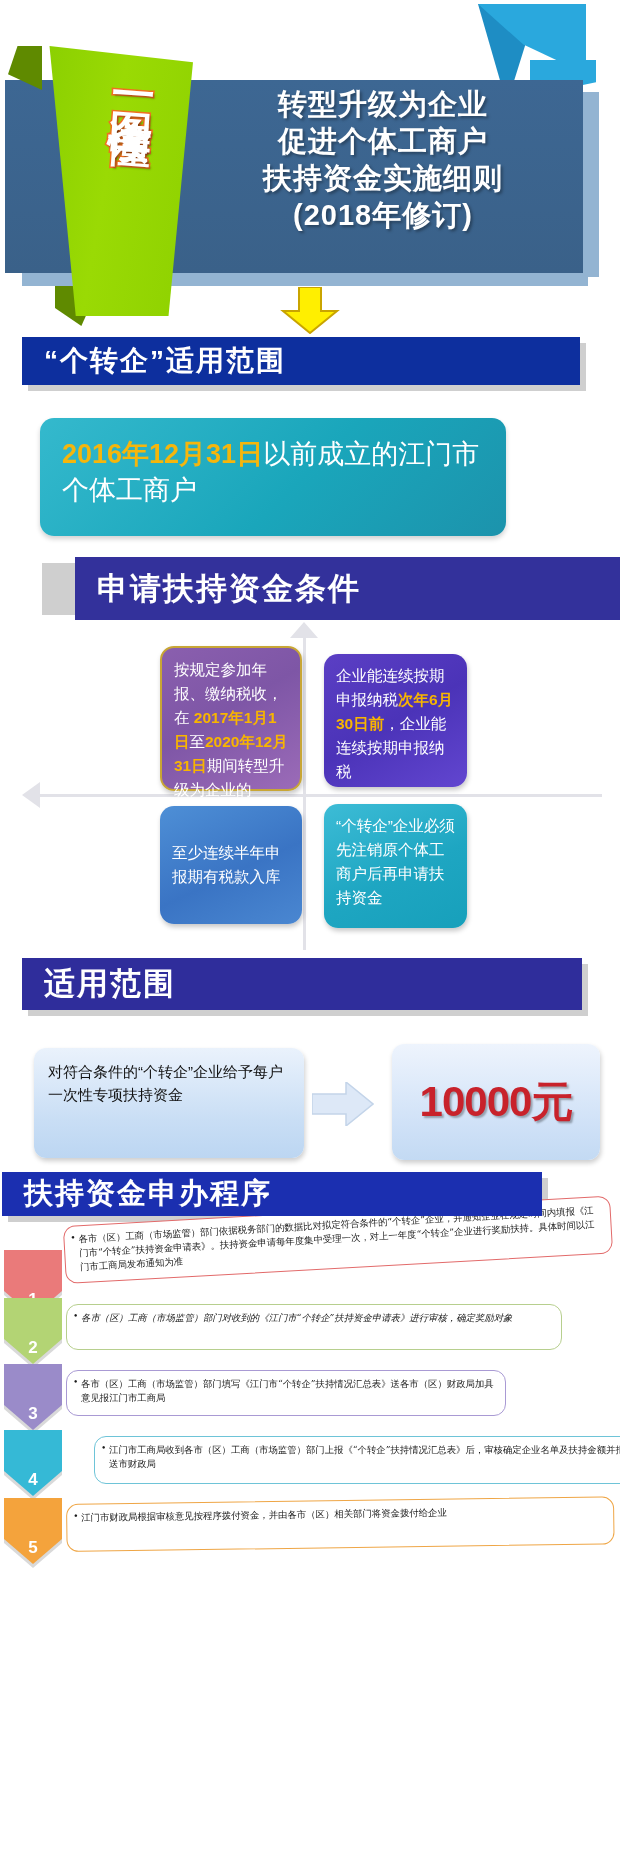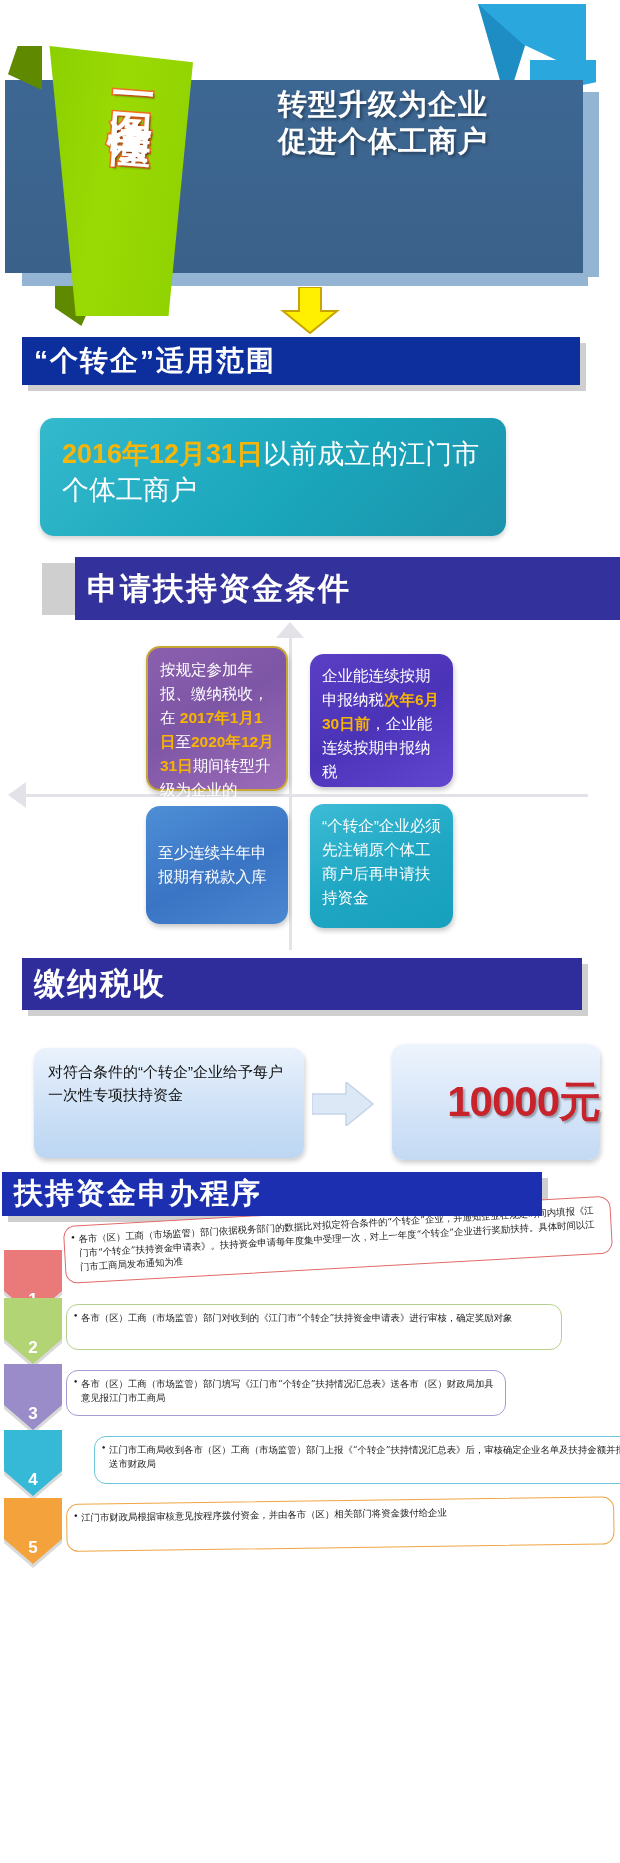--- a/index.html
+++ b/index.html
@@ -85,21 +85,21 @@
 
   
   .arrow-yellow {
     position:absolute; left:279px; top:287px; width:62px; height:47px; z-index:7;
   }
 
   
   .bar {
     position:absolute; color:#fff; font-weight:bold;
     display:flex; align-items:center;
-    padding-left:12px;
+    padding-left:22px;
     letter-spacing:2px;
   }
   .bar-shadow {
     position:absolute; background:#cfcfcf; z-index:0;
   }
 
   .bar1 { left:22px; top:337px; width:558px; height:48px; background:#0d2f9e; font-size:28px; z-index:2;}
   .bar1s{ left:28px; top:343px; width:558px; height:48px; }
 
   .bar2 { left:36px; top:557px; width:560px; height:63px; background:#33319b; font-size:31px; z-index:2;margin-left:39px;}
@@ -116,21 +116,21 @@
     position:absolute; left:40px; top:418px; width:466px; height:118px;
     border-radius:14px;
     background:linear-gradient(135deg,#34b9cd 0%,#1aa6bb 55%,#1c93ac 100%);
     color:#ffffff; font-size:27px; line-height:1.35;
     padding:18px 22px 0 22px; z-index:2;
     box-shadow: 0 3px 5px rgba(0,0,0,.18);
   }
   .scope-box b { color:#f5b60c; font-weight:bold; }
 
   
-  .cond-area { position:absolute; left:0; top:612px; width:604px; height:340px; }
+  .cond-area { position:absolute; left:14px; top:612px; width:604px; height:340px; }
   .cond-axis-v { position:absolute; left:289px; top:16px; width:3px; height:322px; background:#e2e2e8; }
   .cond-axis-h { position:absolute; left:18px; top:182px; width:570px; height:3px; background:#e2e2e8; }
   .cond-arrow-up { position:absolute; left:276px; top:10px; width:28px; height:28px; }
   .cond-arrow-left { position:absolute; left:8px; top:168px; width:30px; height:30px; }
 
   .cond-card {
     position:absolute; border-radius:14px; color:#fff;
     padding:10px 12px; font-size:15.5px; line-height:1.55;
     box-shadow: 1px 3px 5px rgba(0,0,0,.22);
   }
@@ -153,21 +153,21 @@
     border-radius:12px;
     background:linear-gradient(180deg,#eaf2fc 0%, #c9def5 65%, #bcd6f2 100%);
     color:#111; font-size:15px; line-height:1.55; padding:12px 14px;
     box-shadow: 1px 3px 5px rgba(0,0,0,.2); z-index:2;
   }
   .std-arrow { position:absolute; left:312px; top:1082px; width:62px; height:44px; z-index:2; }
   .std-right {
     position:absolute; left:392px; top:1044px; width:208px; height:116px;
     border-radius:12px;
     background:linear-gradient(180deg,#eef4fd 0%, #cfe1f7 70%, #c3daf3 100%);
-    display:flex; align-items:center; justify-content:flex-end;
+    display:flex; align-items:center; justify-content:center;
     box-shadow: 1px 3px 5px rgba(0,0,0,.2); z-index:2;
   }
   .std-amount {
     font-size:42px; font-weight:bold; color:#c8222b;
     text-shadow: 2px 2px 2px rgba(0,0,0,.3);
     letter-spacing:-1px;
   }
 
   
   .proc { position:absolute; left:0; top:1222px; width:620px; height:640px; }
@@ -185,21 +185,21 @@
   }
   .step-box::before {
     content:"\2022"; position:absolute; left:6px; top:5px; font-size:9px;
   }
 
   .s1box { left:66px; top:4px; width:548px; height:58px; border:1.2px solid #e26a6a;
            transform: rotate(-3.2deg); transform-origin: left bottom; }
   .s1chev{ left:4px; top:28px; height:66px; background:#ea7a7a;
            clip-path: polygon(0 0,100% 0,100% 62%,50% 100%,0 62%); }
 
-  .s2box { left:66px; top:82px; width:496px; height:46px; border:1.2px solid #b7cf8e; }
+  .s2box { left:66px; top:82px; width:496px; height:46px; border:1.2px solid #b7cf8e;font-style:italic; }
   .s2chev{ left:4px; top:76px; height:66px; background:#b3d474;
            clip-path: polygon(0 0,100% 0,100% 62%,50% 100%,0 62%); }
 
   .s3box { left:66px; top:148px; width:440px; height:46px; border:1.2px solid #a99ad4; }
   .s3chev{ left:4px; top:142px; height:66px; background:#9a8bc9;
            clip-path: polygon(0 0,100% 0,100% 62%,50% 100%,0 62%); }
 
   .s4box { left:66px; top:214px; width:548px; height:48px; border:1.2px solid #6ec4d8;margin-left:28px; }
   .s4chev{ left:4px; top:208px; height:66px; background:#35b9d6;
            clip-path: polygon(0 0,100% 0,100% 62%,50% 100%,0 62%); }
@@ -227,20 +227,22 @@
   <div class="hdr-blue-panel"></div>
 
   <div class="hdr-green-fold"></div>
   <div class="hdr-green-fold2"></div>
   <div class="hdr-green-ribbon"></div>
   <div class="hdr-ribbon-text">一图读懂</div>
 
   <div class="hdr-title">
     <div>转型升级为企业</div>
     <div>促进个体工商户</div>
+    <div>扶持资金实施细则</div>
+    <div>(2018年修订)</div>
   </div>
 </div>
 
 <svg class="arrow-yellow" viewBox="0 0 62 47">
   <polygon points="20,0 42,0 42,24 58,24 31,46 4,24 20,24" fill="#ffef00" stroke="#c9a400" stroke-width="2"></polygon>
 </svg>
 
 <div class="bar-shadow bar1s"></div>
 <div class="bar bar1">“个转企”适用范围</div>
 
@@ -263,21 +265,21 @@
 
   <div class="cond-card cond1" id="c1"><span>按规定参加年报、缴纳税收，在 </span><b>2017年1月1日</b><span>至</span><b>2020年12月31日</b><span>期间转型升级为企业的</span></div>
   <div class="cond-card cond2" id="c2"><span>企业能连续按期申报纳税</span><b>次年6月30日前</b><span>，企业能连续按期申报纳税</span></div>
   <div class="cond-card cond4" id="c4"><span>“个转企”企业必须先注销原个体工商户后再申请扶持资金</span></div>
   <div class="cond-card cond3">
       <div id="c3"><span>至少连续半年申报期有税款入库</span></div>
     </div>
 </div>
 
 <div class="bar-shadow bar3s"></div>
-<div class="bar bar3">缴纳税收</div>
+<div class="bar bar3">适用范围</div>
 
 <div class="std-left">对符合条件的“个转企”企业给予每户一次性专项扶持资金</div>
 <svg class="std-arrow" viewBox="0 0 62 44">
   <polygon points="0,12 34,12 34,0 61,22 34,44 34,32 0,32" fill="#dde8f7" stroke="#c3d4e9" stroke-width="1.5"></polygon>
 </svg>
 <div class="std-right">
   <span class="std-amount">10000元</span>
 </div>
 
 <div class="bar-shadow bar4s"></div>

